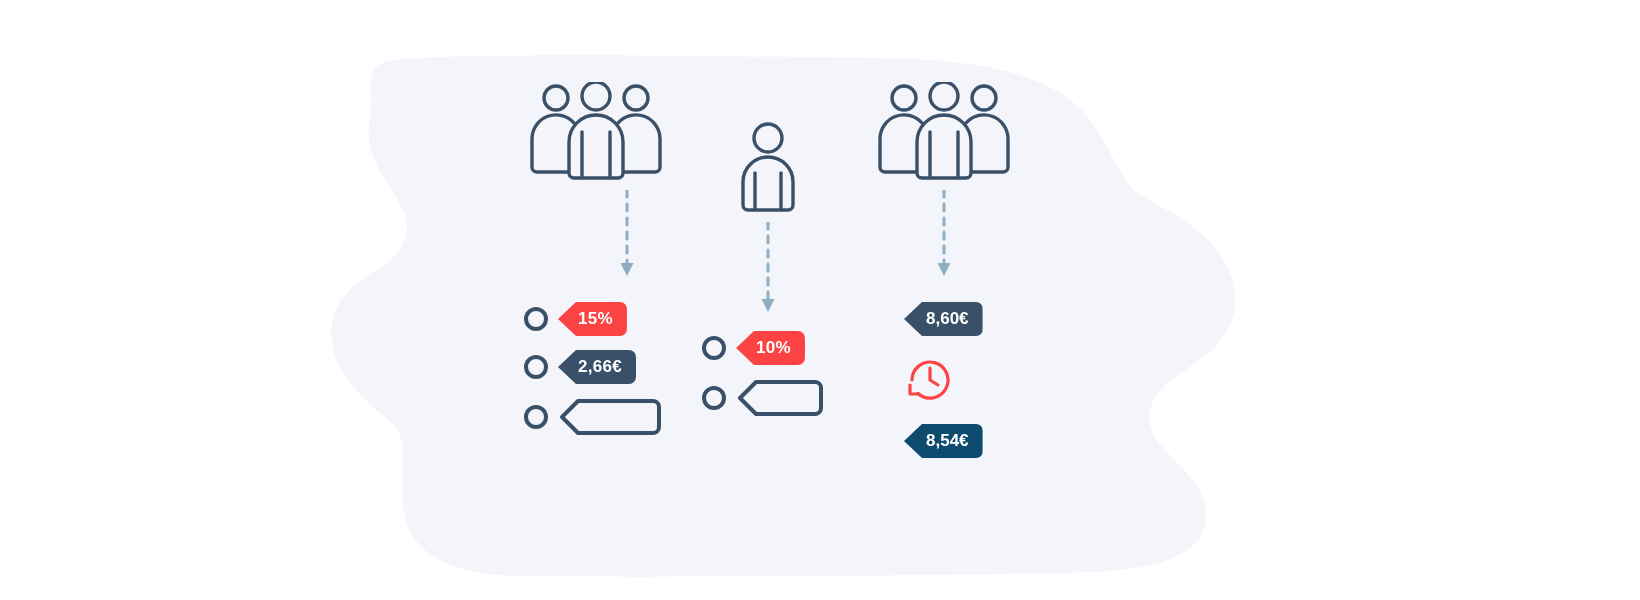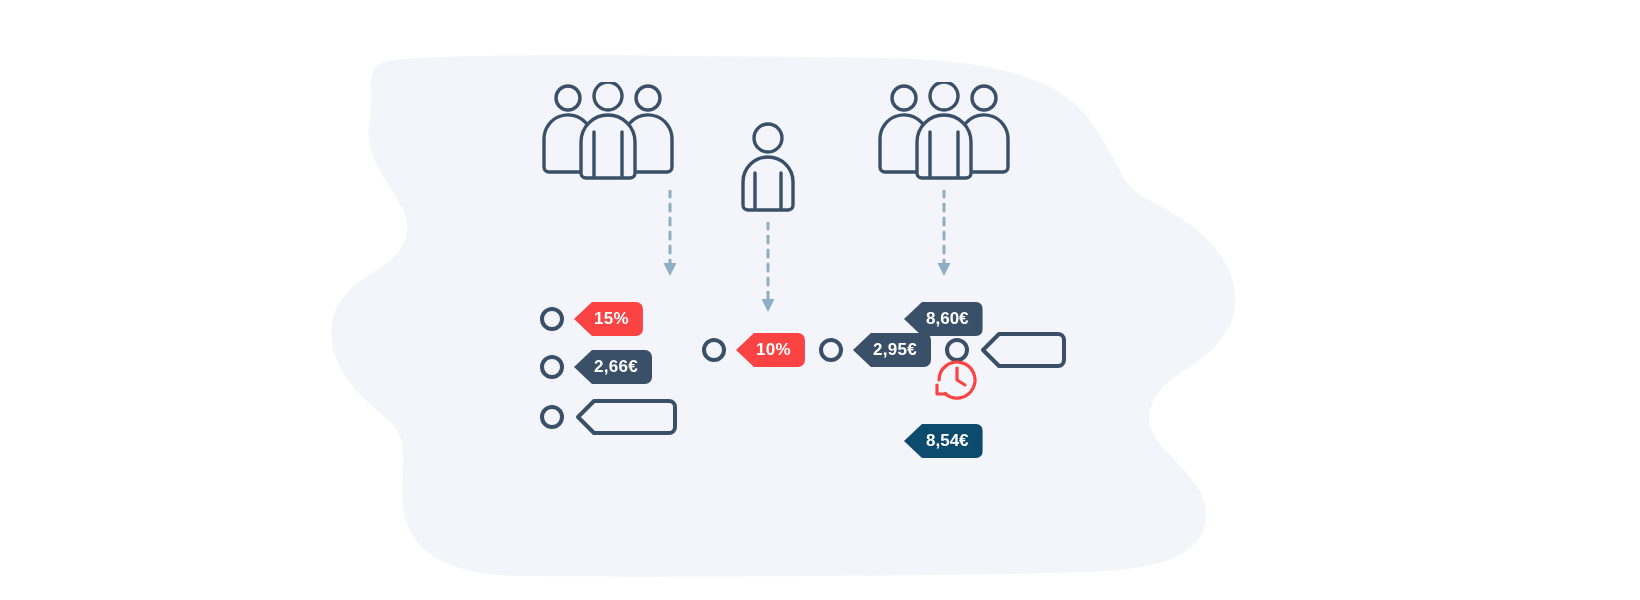--- a/index.html
+++ b/index.html
@@ -103,21 +103,21 @@
              C 1000,575 680,578 520,576
              C 448,575 410,552 404,512
              C 398,470 412,444 392,424
              C 372,404 338,382 332,344
              C 326,302 354,284 380,268
              C 404,252 414,232 402,208
              C 388,180 362,156 370,118
              C 376,86 360,66 392,60 Z" fill="#f4f5fa"></path>
   </svg>
 
-  <div class="col" style="left:498px; top:82px; width:180px; align-items:flex-end;">
+  <div class="col" style="left:498px; top:82px; width:180px; align-items:center;">
 
     <svg class="people-icon" width="140" height="100" viewBox="0 0 140 100" xmlns="http://www.w3.org/2000/svg" style="margin-left:16px;">
       <g fill="none" stroke="#3a5068" stroke-width="3.4" stroke-linecap="round" stroke-linejoin="round">
 
         <circle cx="30" cy="16" r="12"></circle>
         <path d="M48 41 A24 24 0 0 0 6 56 L6 85 A5 5 0 0 0 11 90 L44 90 A5 5 0 0 0 49 85 L49 47"></path>
 
         <circle cx="110" cy="16" r="12"></circle>
         <path d="M92 41 A24 24 0 0 1 134 56 L134 85 A5 5 0 0 1 129 90 L96 90 A5 5 0 0 1 91 85 L91 47"></path>
 
@@ -164,31 +164,27 @@
         <path d="M17 51 L17 86"></path>
         <path d="M43 51 L43 86"></path>
       </g>
     </svg>
 
     <svg class="arrow" width="16" height="95" viewBox="0 0 16 95" xmlns="http://www.w3.org/2000/svg" style="margin-left:70px; margin-top:8px;">
       <line x1="8" y1="0" x2="8" y2="78" stroke="#8fadc4" stroke-width="3" stroke-dasharray="7 7" stroke-linecap="round"></line>
       <path d="M1.5 77 L14.5 77 L8 90 Z" fill="#8fadc4"></path>
     </svg>
 
-    <div style="margin-top:14px; margin-left:12px; display:flex; flex-direction:row; gap:14px;">
+    <div style="margin-top:14px; margin-left:12px; display:flex; flex-direction:column; gap:14px;">
 
       <div class="tag-row">
         <span class="ring"></span>
         <span class="tag red">10%</span>
       </div>
 
-      <div class="tag-row">
-        <span class="ring"></span>
-        <span class="tag dark">2,95€</span>
-      </div>
 
       <div class="tag-row">
         <span class="ring"></span>
         <svg class="tag-svg" width="88" height="38" viewBox="0 0 88 38" xmlns="http://www.w3.org/2000/svg">
           <path d="M20 3 L79 3 A6 6 0 0 1 85 9 L85 29 A6 6 0 0 1 79 35 L20 35 L4 19 Z" fill="none" stroke="#3a5068" stroke-width="4" stroke-linejoin="round"></path>
         </svg>
       </div>
 
     </div>
   </div>
@@ -206,21 +202,21 @@
         <path d="M56 50 L56 94"></path>
         <path d="M84 50 L84 94"></path>
       </g>
     </svg>
 
     <svg class="arrow" width="16" height="90" viewBox="0 0 16 90" xmlns="http://www.w3.org/2000/svg" style="margin-left:78px; margin-top:8px;">
       <line x1="8" y1="0" x2="8" y2="74" stroke="#8fadc4" stroke-width="3" stroke-dasharray="7 7" stroke-linecap="round"></line>
       <path d="M1.5 73 L14.5 73 L8 86 Z" fill="#8fadc4"></path>
     </svg>
 
-    <div style="margin-top:22px; margin-left:46px; display:flex; flex-direction:column; align-items:flex-end; gap:18px;">
+    <div style="margin-top:22px; margin-left:46px; display:flex; flex-direction:column; align-items:flex-start; gap:18px;">
 
       <span class="tag-solo dark">8,60€</span>
 
       <svg class="history-icon" width="52" height="52" viewBox="0 0 52 52" xmlns="http://www.w3.org/2000/svg">
         <g fill="none" stroke="#fb4343" stroke-width="3.2" stroke-linecap="round" stroke-linejoin="round">
           <path d="M8 26 A18 18 0 1 1 14 39.5"></path>
           <polyline points="6,31 6,40 15,40" fill="none"></polyline>
           <polyline points="26,14 26,26 34,31"></polyline>
         </g>
       </svg>

